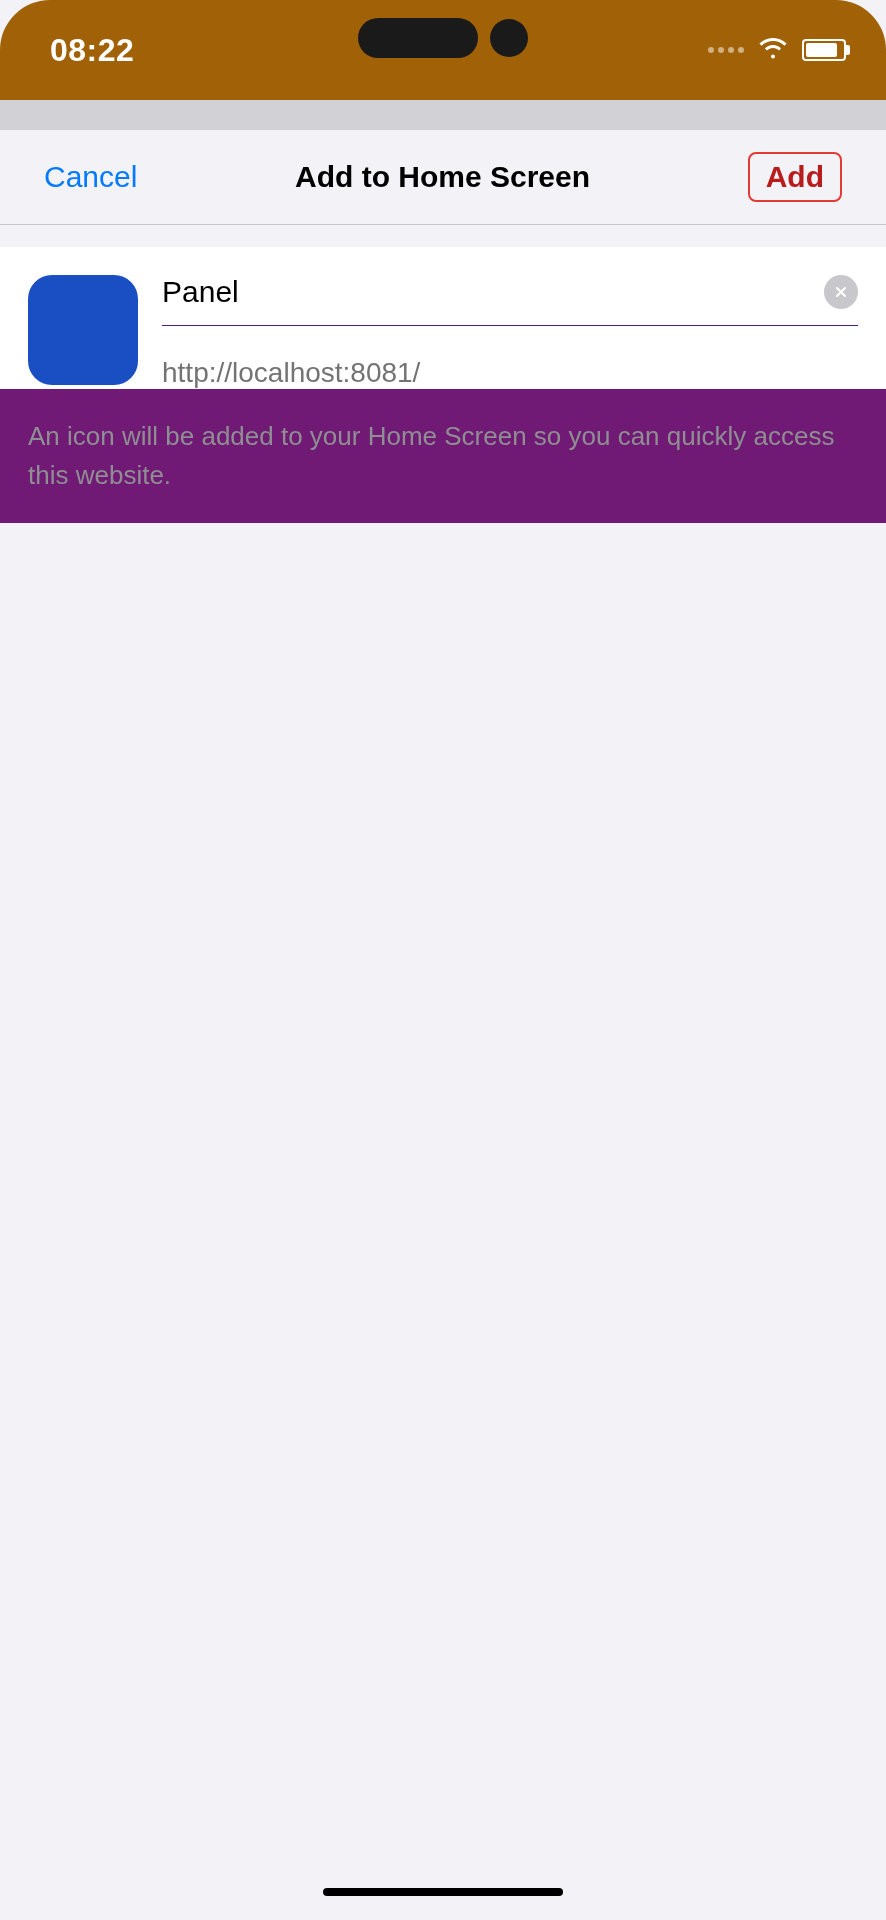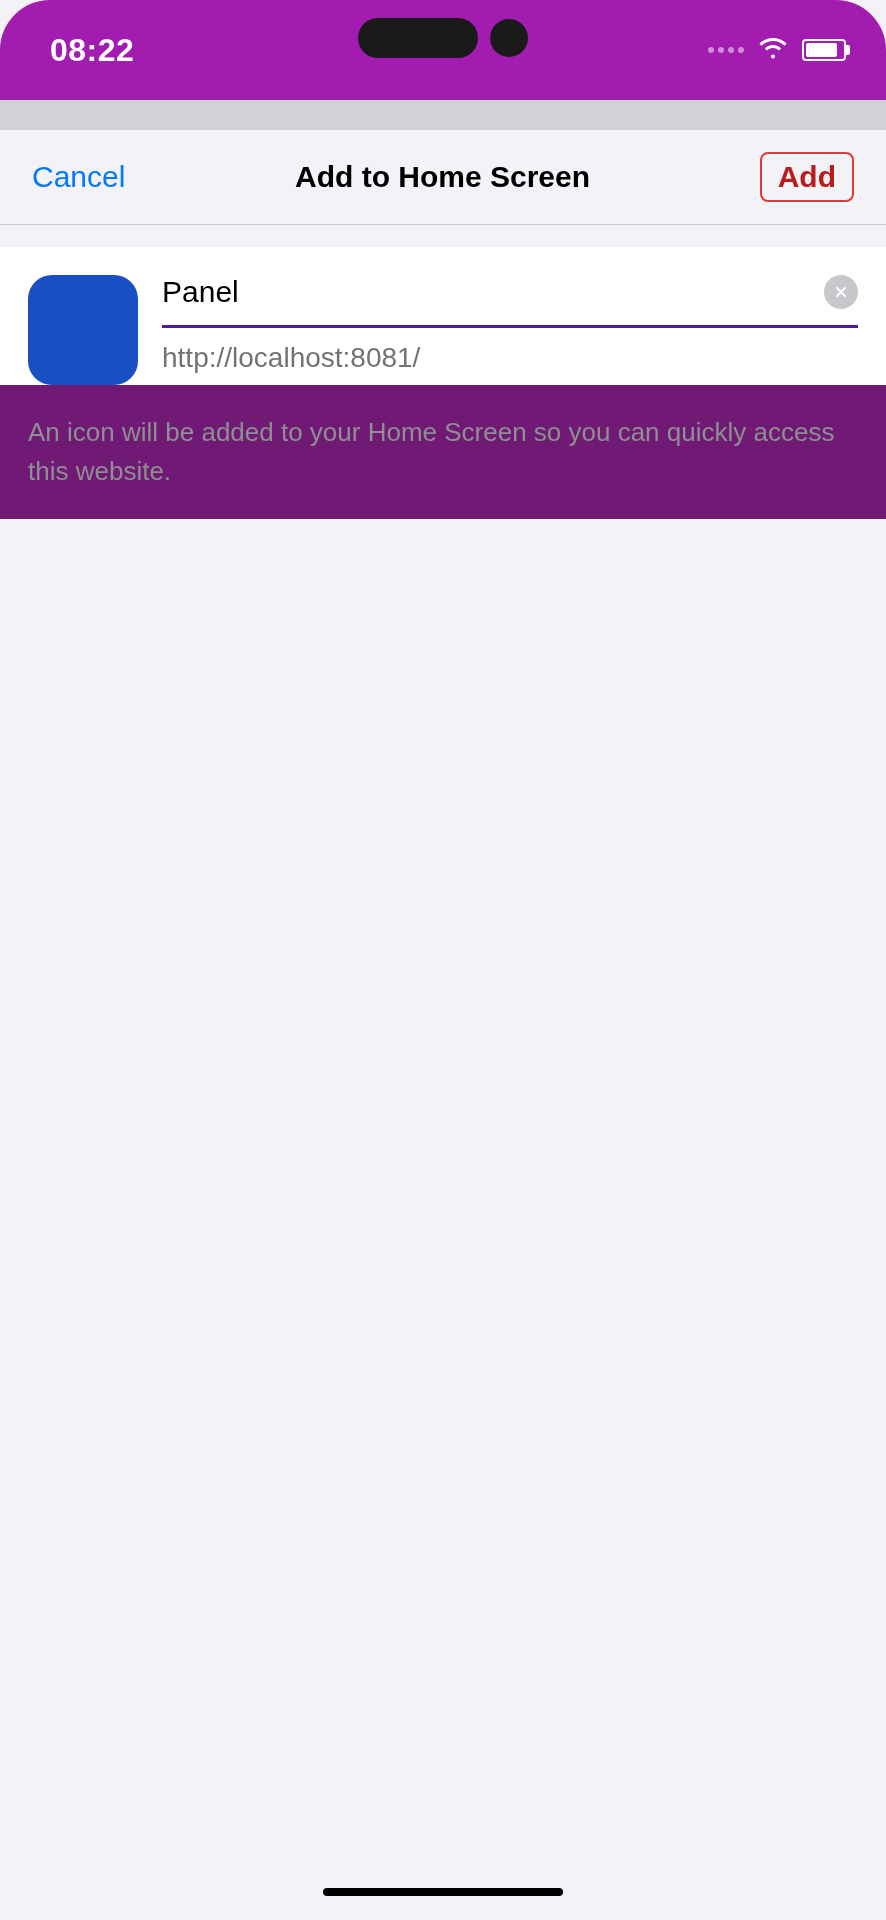--- a/index.html
+++ b/index.html
@@ -10,21 +10,21 @@
       min-height: 1920px;
       background: #f2f2f7;
       font-family: -apple-system, 'SF Pro Display', 'Helvetica Neue', Arial, sans-serif;
       overflow-x: hidden;
     }
 
     
     .status-bar {
       width: 100%;
       height: 100px;
-      background: #a21caf;
+      background: #a16207;
       display: flex;
       align-items: center;
       justify-content: space-between;
       padding: 18px 40px 18px 50px;
       border-radius: 50px 50px 0 0;
     }
 
     .status-time {
       color: #fff;
       font-size: 32px;
@@ -114,21 +114,21 @@
     }
 
     
     .nav-bar {
       width: 100%;
       background: #f2f2f7;
       border-bottom: 1px solid #c8c8cc;
       display: flex;
       align-items: center;
       justify-content: space-between;
-      padding: 22px 32px;
+      padding: 22px 44px;
       min-height: 88px;
     }
 
     .nav-cancel {
       color: #007aff;
       font-size: 30px;
       font-weight: 400;
       cursor: pointer;
       background: none;
       border: none;
@@ -185,22 +185,22 @@
     .input-fields {
       flex: 1;
       display: flex;
       flex-direction: column;
     }
 
     .name-input-row {
       display: flex;
       align-items: flex-start;
       padding-bottom: 16px;
-      border-bottom: 3px solid #4c1d95;
-      margin-bottom: 0;
+      border-bottom: 1px solid #4c1d95;
+      margin-bottom: 17px;
     }
 
     .name-input {
       flex: 1;
       font-size: 30px;
       font-weight: 400;
       color: #000;
       border: none;
       outline: none;
       background: transparent;

